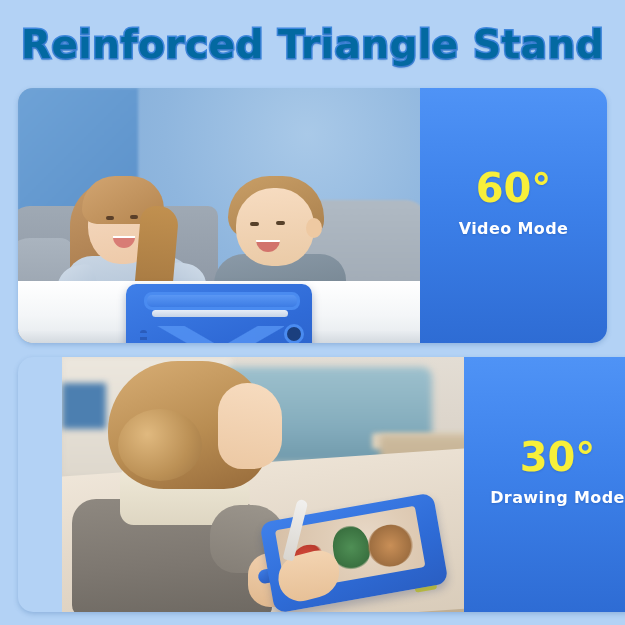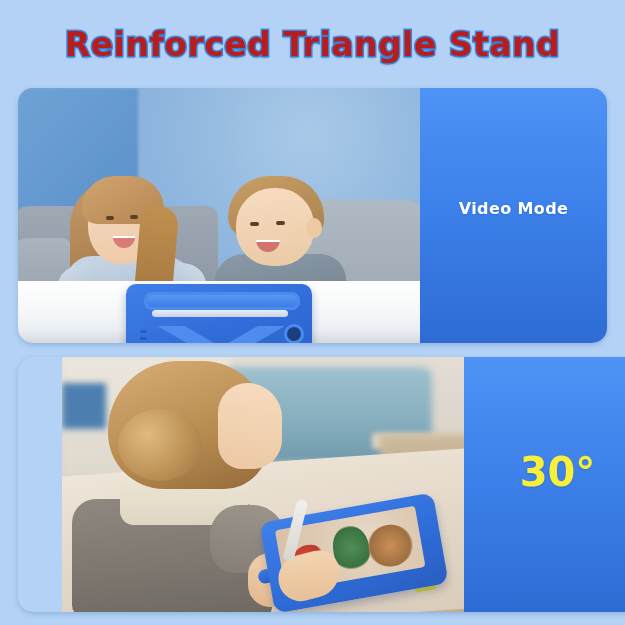--- a/index.html
+++ b/index.html
@@ -21,24 +21,24 @@
     left: 0;
     top: 0;
     width: 625px;
     height: 88px;
     display: flex;
     align-items: center;
     justify-content: center;
   }
   .title-text {
     font-family: "DejaVu Sans", sans-serif;
-    font-size: 33px;
+    font-size: 39px;
     font-weight: bold;
     letter-spacing: 0.5px;
-    color: #b91c1c;
+    color: #0369a1;
     -webkit-text-stroke: 3px #3f87dd;
     paint-order: stroke fill;
     text-shadow: 0 2px 2px rgba(45, 105, 180, 0.45);
     white-space: nowrap;
   }
 
   
   .card {
     position: absolute;
     left: 18px;
@@ -473,20 +473,21 @@
       <div class="tablet-handle"></div>
       <div class="tablet-pen"></div>
       <div class="tablet-vshape"></div>
       <div class="tablet-cam"></div>
       <div class="tablet-vents"></div>
     </div>
 
   </div>
 
   <div class="info-panel">
+    <div class="angle">60°</div>
     <div class="mode-label">Video Mode</div>
   </div>
 </div>
 
 <div class="card card-bottom">
 
   <div class="photo">
     <div class="d-bg"></div>
     <div class="d-wall-left"></div>
     <div class="d-blue-box"></div>
@@ -516,14 +517,15 @@
     <div class="d-arm"></div>
     <div class="d-hand"></div>
     <div class="d-stylus"></div>
     <div class="d-hair"></div>
     <div class="d-hair-curl"></div>
     <div class="d-face"></div>
   </div>
 
   <div class="info-panel">
     <div class="angle">30°</div>
+    <div class="mode-label">Drawing Mode</div>
   </div>
 </div>
 
 </body></html>

